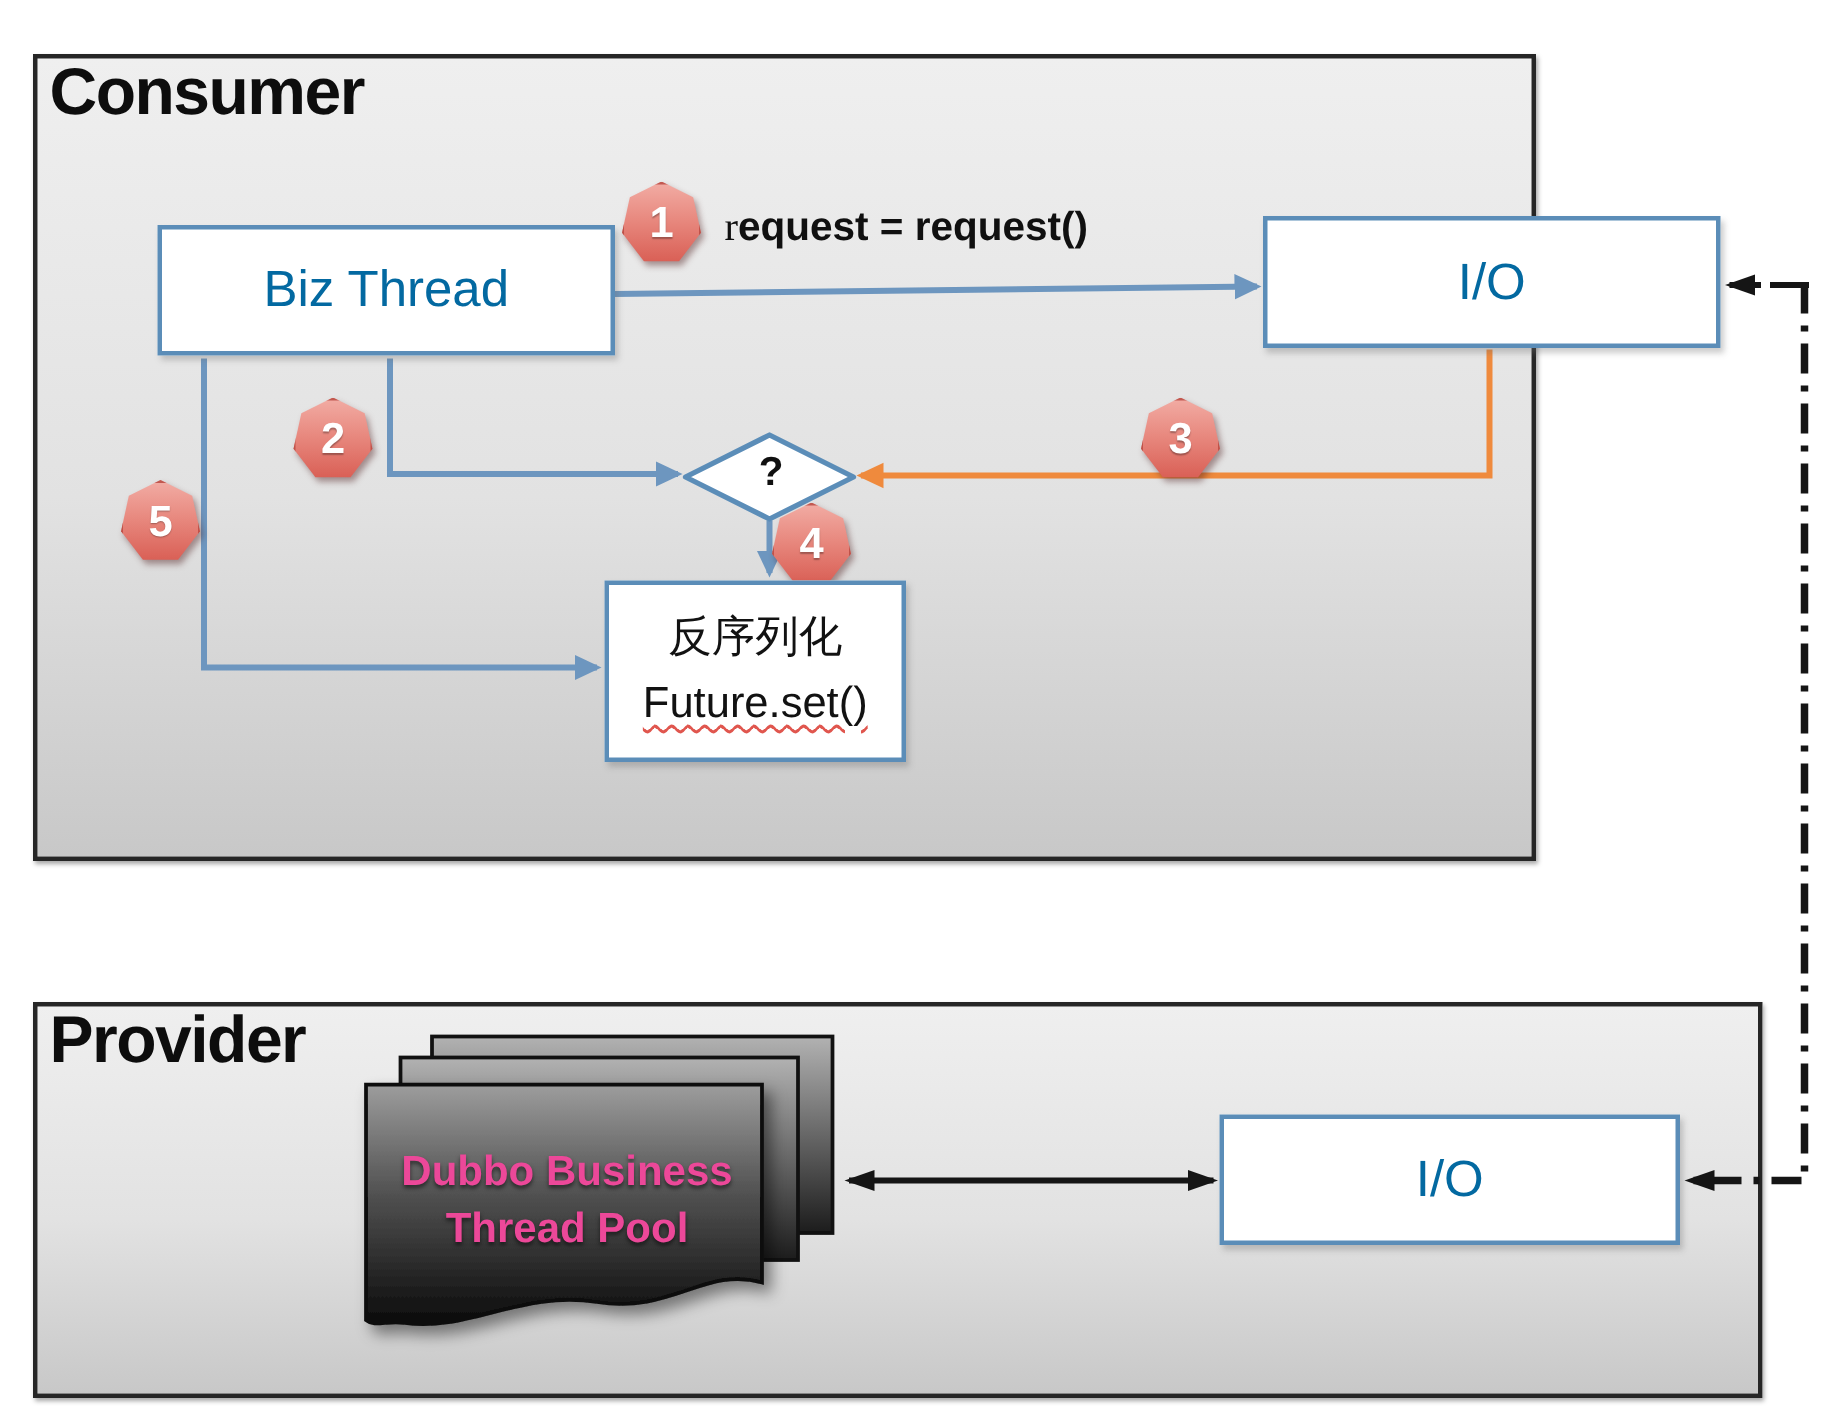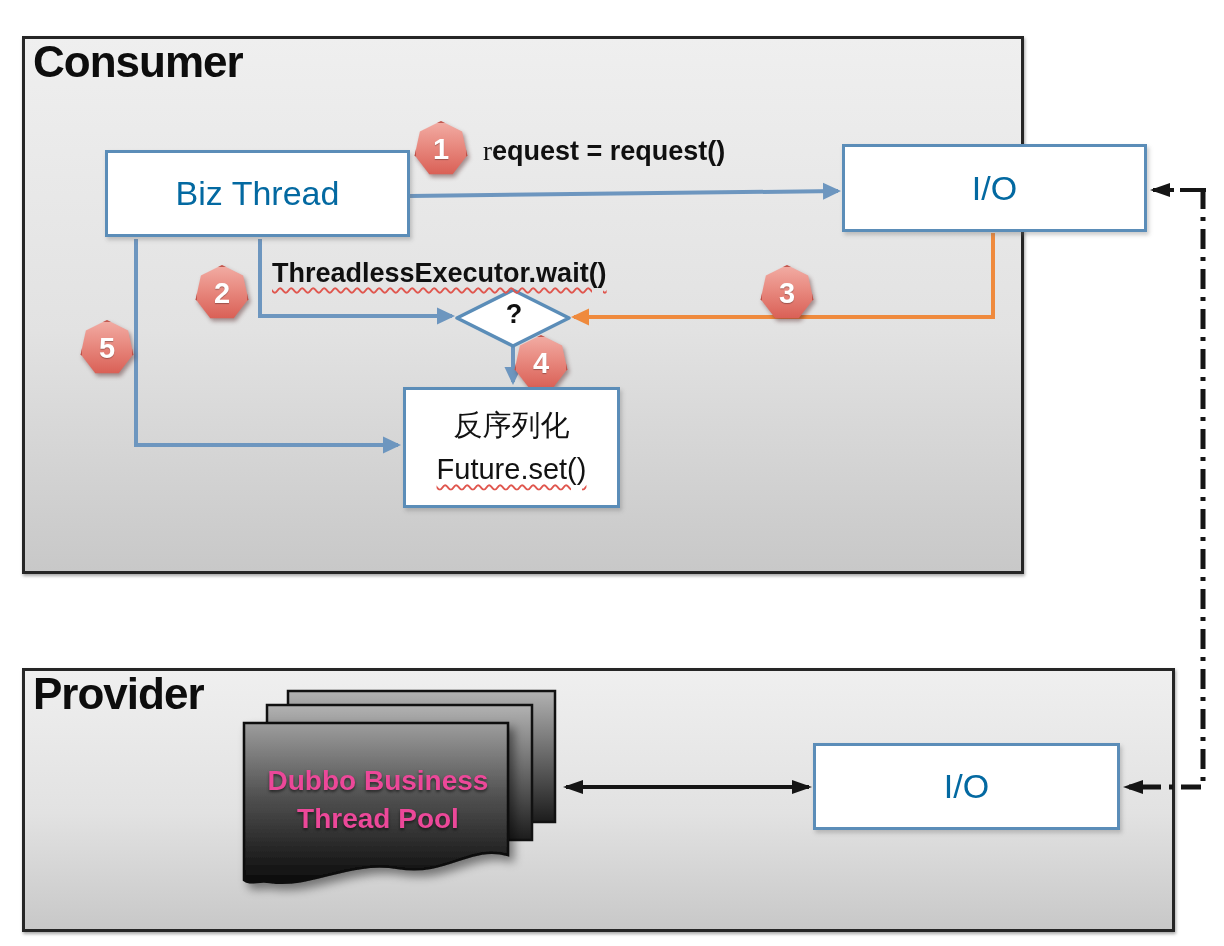--- a/index.html
+++ b/index.html
@@ -24,21 +24,21 @@
   .node {
     position:absolute; box-sizing:border-box;
     background:#ffffff; border:3px solid #5b8db8;
     display:flex; align-items:center; justify-content:center;
     color:#0369a1; font-size:34px;
     box-shadow:2px 3px 4px rgba(110,110,110,0.35);
   }
   #biz   { left:105px; top:150px; width:305px; height:87px; }
   #cio   { left:842px; top:144px; width:305px; height:88px; }
   #pio   { left:813px; top:743px; width:307px; height:87px; }
-  #deser { left:403px; top:387px; width:217px; height:121px;
+  #deser { left:403px; top:387px; width:201px; height:121px;
            flex-direction:column; color:#121212; font-size:29px; line-height:1.5; }
   .badge-wrap {
     position:absolute; width:54px; height:56px;
     filter:drop-shadow(2px 3px 2px rgba(80,30,30,0.45));
   }
   .badge {
     width:100%; height:100%;
     clip-path:polygon(50% 0%,10.9% 18.8%,1.3% 61.1%,28.3% 95%,71.7% 95%,98.7% 61.1%,89.1% 18.8%);
     background:linear-gradient(180deg,#f2ada5 0%,#e8897f 45%,#d85c52 100%);
     box-shadow:inset 0 0 0 2px rgba(186,74,66,0.85);
@@ -152,16 +152,15 @@
     <div>反序列化</div>
     <div class="wavy">Future.set()</div>
   </div>
 
   <div class="pool-label">
     <div>Dubbo Business</div>
     <div>Thread Pool</div>
   </div>
 
   <div class="label serif-first" style="left:483px;top:136px">request = request()</div>
-  <div class="label wavy" style="left:272px;top:258px">ThreadlessExecutor.wait()</div>
   <div id="qmark">?</div>
 
 </div>
 
 </body></html>

